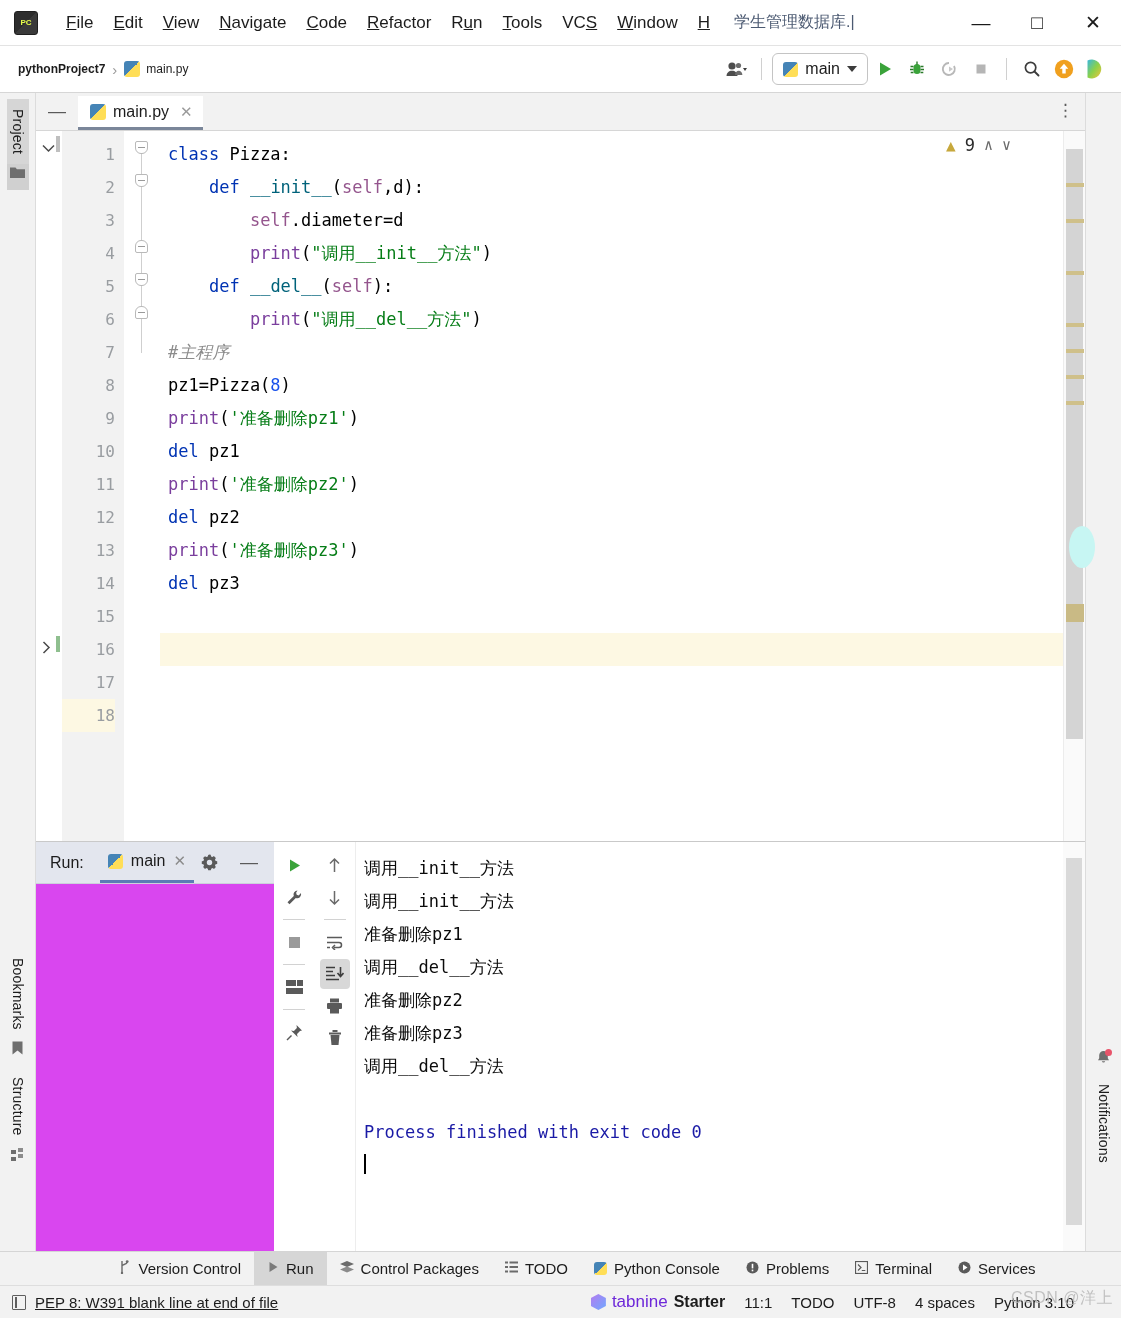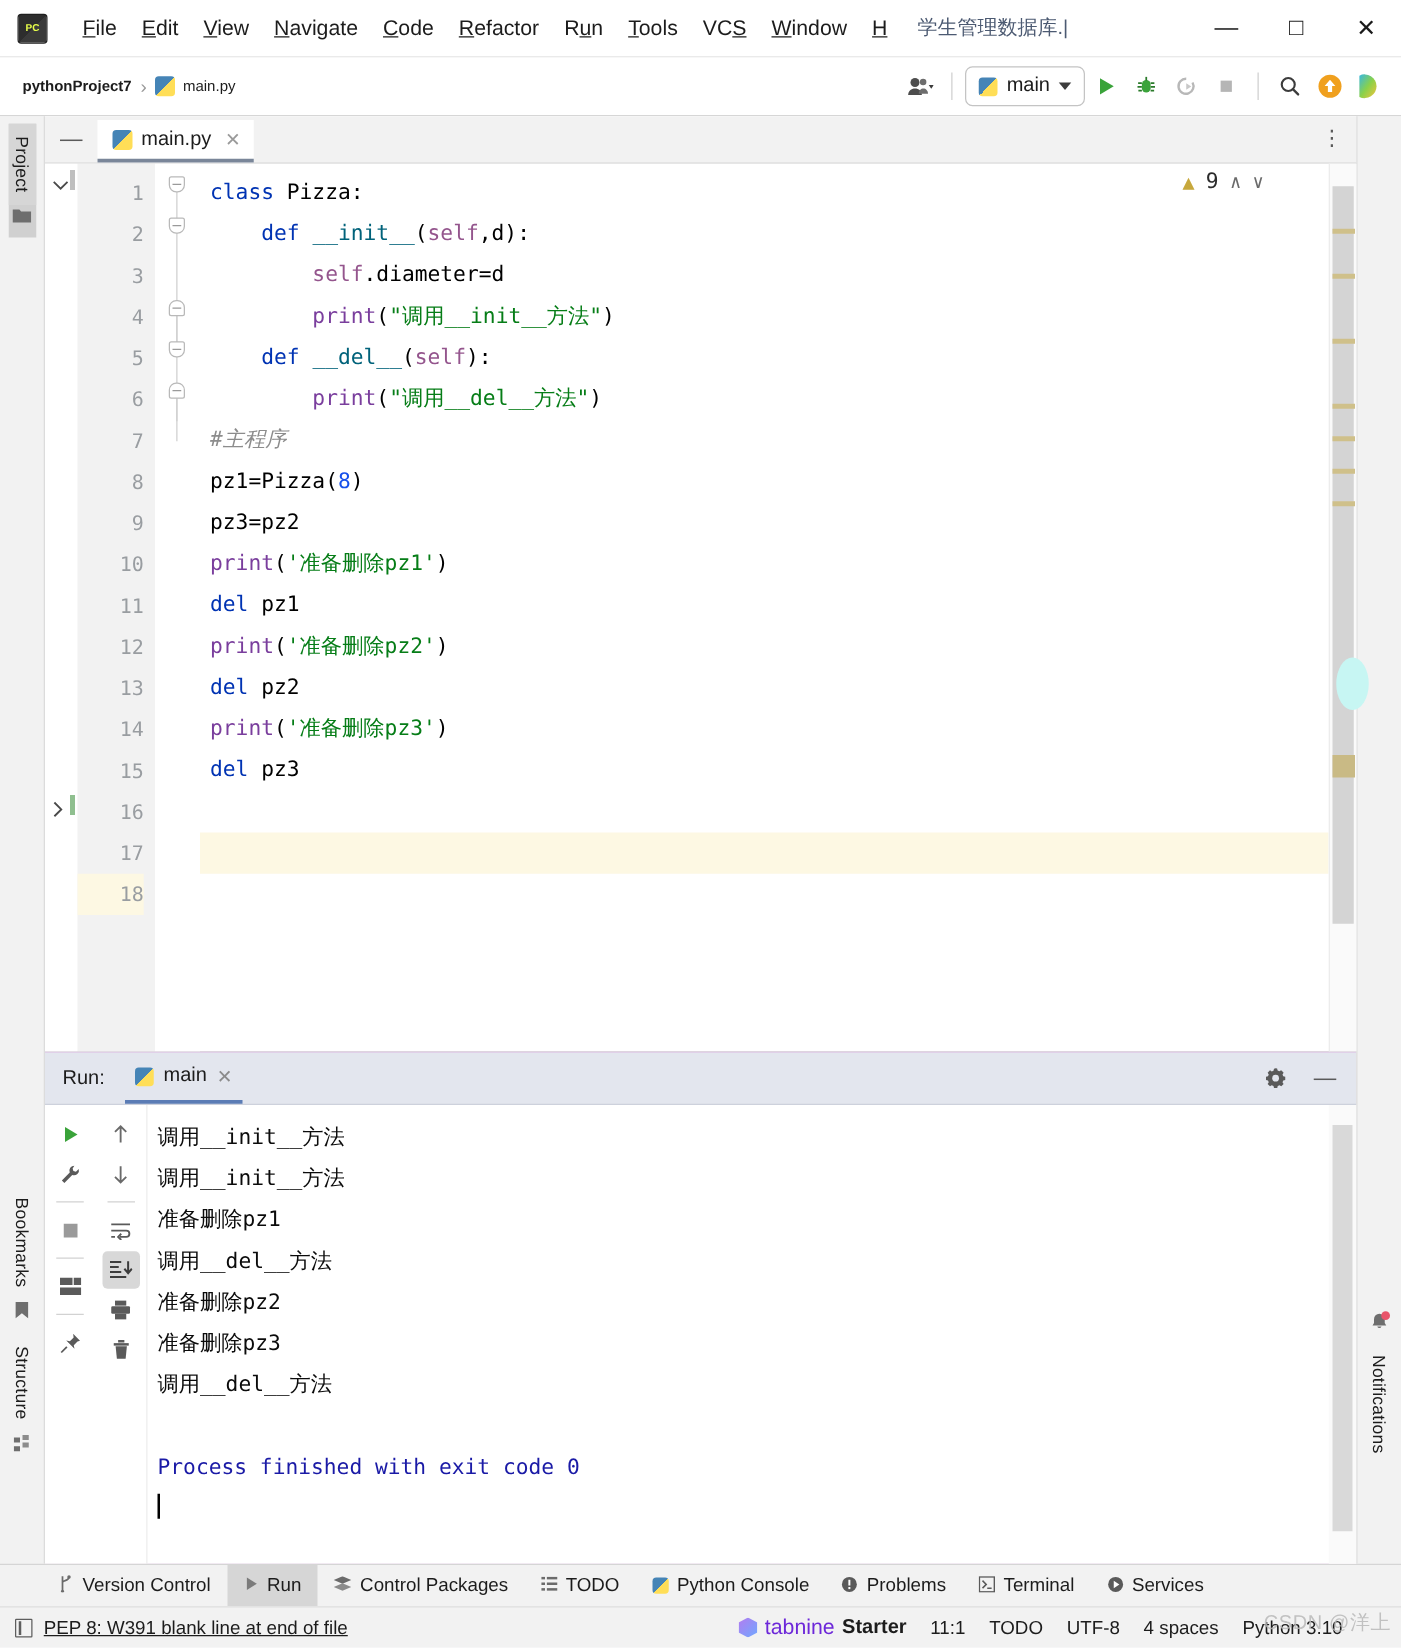--- a/index.html
+++ b/index.html
@@ -152,21 +152,21 @@
   }
   .sthumb{ position:absolute;left:2px;right:2px;top:18px;height:590px;background:#d4d4d4;border-radius:0;}
   .smark{ position:absolute;left:2px;width:18px;height:4px;background:#cfc08a;}
   .smark.big{height:18px;background:#c9ba85;}
   .bubble{
     position:absolute; right:-10px; top:395px; width:26px;height:42px;border-radius:50%;
     background:#c7f6f3;
   }
 
   
-  .runpanel{ flex:1; display:flex; flex-direction:column; min-height:0; background:#f0abfc;
+  .runpanel{ flex:1; display:flex; flex-direction:row; min-height:0; background:#d946ef;
              border-top:1px solid #c9c9c9;}
   .run-header{
     height:42px;background:#e3e6ee;display:flex;align-items:center;padding:0 10px 0 14px;flex:none;
     border-bottom:1px solid #cdd1dc;
   }
   .run-label{font-size:16px;color:#1c1c1c;margin-right:16px;}
   .run-tab{
     display:flex;align-items:center;gap:8px;font-size:16px;color:#1c1c1c;height:41px;
     padding:0 8px;border-bottom:3px solid #5b7cb5; align-self:flex-end;
   }
@@ -189,21 +189,21 @@
   }
   .coline{height:33px;line-height:33px;white-space:pre;}
   .coline.blue{color:#1a1aa6;}
   .cursor-bar{display:inline-block;width:2px;height:20px;background:#000;vertical-align:-3px;}
   .cscroll{width:22px;flex:none;background:#fafafa;position:relative;}
   .cthumb{position:absolute;left:3px;right:3px;top:16px;bottom:26px;background:#d9d9d9;}
 
   
   .toolwin{
     height:34px;background:#f2f2f2;display:flex;align-items:center;flex:none;
-    border-top:1px solid #d5d5d5;padding-left:34px;overflow:hidden;
+    border-top:1px solid #d5d5d5;padding-left:34px;overflow:hidden;justify-content:center;
   }
   .tw{
     display:flex;align-items:center;gap:7px;font-size:15px;color:#1c1c1c;
     height:34px;padding:0 13px;white-space:nowrap;
   }
   .tw.active{background:#d6d6d6;}
   .tw .ti{font-size:13px;color:#6b6b6b;}
 
   .statusbar{
     height:33px;background:#f2f2f2;display:flex;align-items:center;flex:none;
@@ -437,21 +437,20 @@
             </div>
             <div id="code-lines">
                 <div class="cl"><span class="k">class </span><span class="pl">Pizza</span><span class="pl">:</span></div>
                 <div class="cl"><span class="pl">    </span><span class="k">def </span><span class="fn">__init__</span><span class="pl">(</span><span class="sf">self</span><span class="pl">,d</span><span class="pl">):</span></div>
                 <div class="cl"><span class="pl">        </span><span class="sf">self</span><span class="pl">.diameter=d</span></div>
                 <div class="cl"><span class="pl">        </span><span class="bi">print</span><span class="pl">(</span><span class="st">"调用__init__方法"</span><span class="pl">)</span></div>
                 <div class="cl"><span class="pl">    </span><span class="k">def </span><span class="fn">__del__</span><span class="pl">(</span><span class="sf">self</span><span class="pl">):</span></div>
                 <div class="cl"><span class="pl">        </span><span class="bi">print</span><span class="pl">(</span><span class="st">"调用__del__方法"</span><span class="pl">)</span></div>
                 <div class="cl"><span class="cm">#主程序</span></div>
                 <div class="cl"><span class="pl">pz1=Pizza(</span><span class="num">8</span><span class="pl">)</span></div>
-                <div class="cl"><span class="pl">pz3=pz2</span></div>
                 <div class="cl"><span class="bi">print</span><span class="pl">(</span><span class="st">'准备删除pz1'</span><span class="pl">)</span></div>
                 <div class="cl"><span class="k">del </span><span class="pl">pz1</span></div>
                 <div class="cl"><span class="bi">print</span><span class="pl">(</span><span class="st">'准备删除pz2'</span><span class="pl">)</span></div>
                 <div class="cl"><span class="k">del </span><span class="pl">pz2</span></div>
                 <div class="cl"><span class="bi">print</span><span class="pl">(</span><span class="st">'准备删除pz3'</span><span class="pl">)</span></div>
                 <div class="cl"><span class="k">del </span><span class="pl">pz3</span></div>
                 <div class="cl">&nbsp;</div>
                 <div class="cl cur">&nbsp;</div>
               </div>
           </div>

